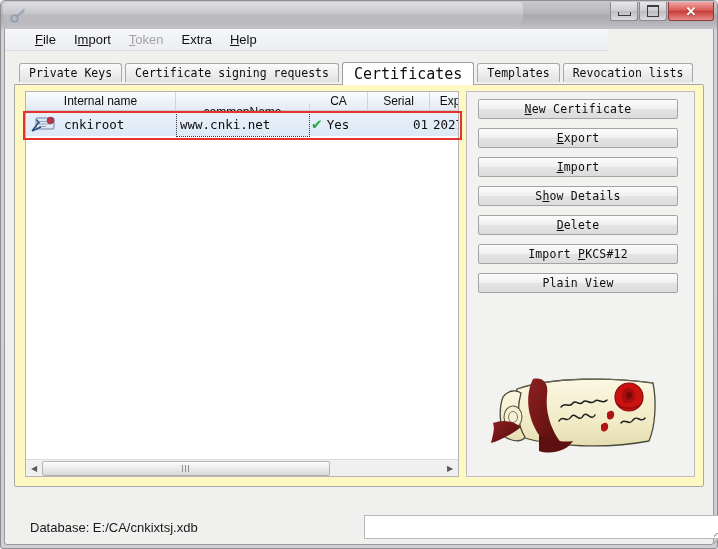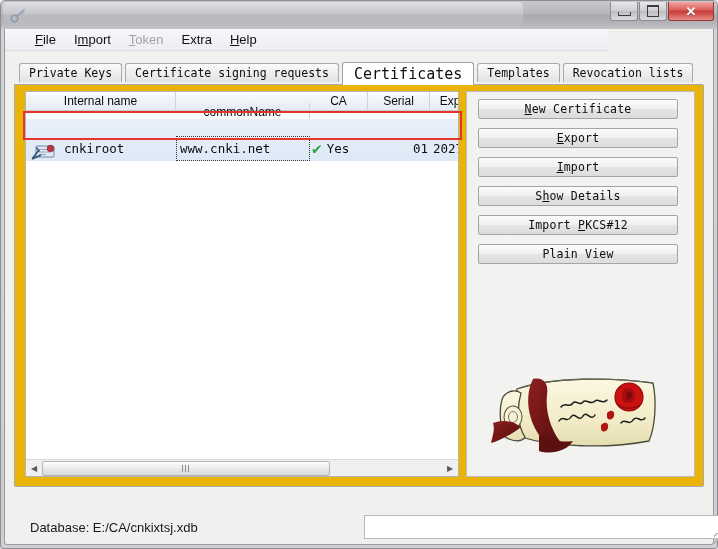--- a/index.html
+++ b/index.html
@@ -182,21 +182,21 @@
     z-index: 5;
   }
 
   
   .tabpage {
     position: absolute;
     left: 14px; top: 84px;
     width: 690px;
     height: 403px;
     box-sizing: border-box;
-    background: #eab308;
+    background: #fef9c3;
     border: 1px solid #a9a9a9;
     border-radius: 0 2px 2px 2px;
   }
 
   
   .table-wrap {
     position: absolute;
     left: 10px; top: 6px;
     width: 434px;
     height: 386px;
@@ -223,25 +223,25 @@
     text-align: center;
     box-sizing: border-box;
     border-right: 1px solid #ccd3da;
     position: relative;
     overflow: hidden;
     white-space: nowrap;
   }
 
   .trow {
     position: absolute;
-    left: 0; top: 27px;
+    left: 0; top: 20px;
     width: 100%;
-    height: 42px;
-    display: flex;
-    align-items: flex-end;
+    height: 24px;
+    display: flex;
+    align-items: center;
     background: linear-gradient(to bottom, #e9f1fa 0%, #dde9f6 100%);
     box-sizing: border-box;
   }
   .td {
     height: 25px;
     display: flex;
     align-items: center;
     box-sizing: border-box;
     font-family: "DejaVu Sans Mono", monospace;
     font-size: 12.5px;
@@ -513,20 +513,23 @@
           <u>N</u><span>ew Certificate</span>
         </div>
         <div class="btn">
           <u>E</u><span>xport</span>
         </div>
         <div class="btn">
           <u>I</u><span>mport</span>
         </div>
         <div class="btn">
           S<u>h</u><span>ow Details</span>
+        </div>
+        <div class="btn">
+          <u>D</u><span>elete</span>
         </div>
         <div class="btn">
           <span>Import </span><u>P</u><span>KCS#12</span>
         </div>
         <div class="btn">
           <span>Plain View</span>
         </div>
       </div>
 
       <div class="diploma">

